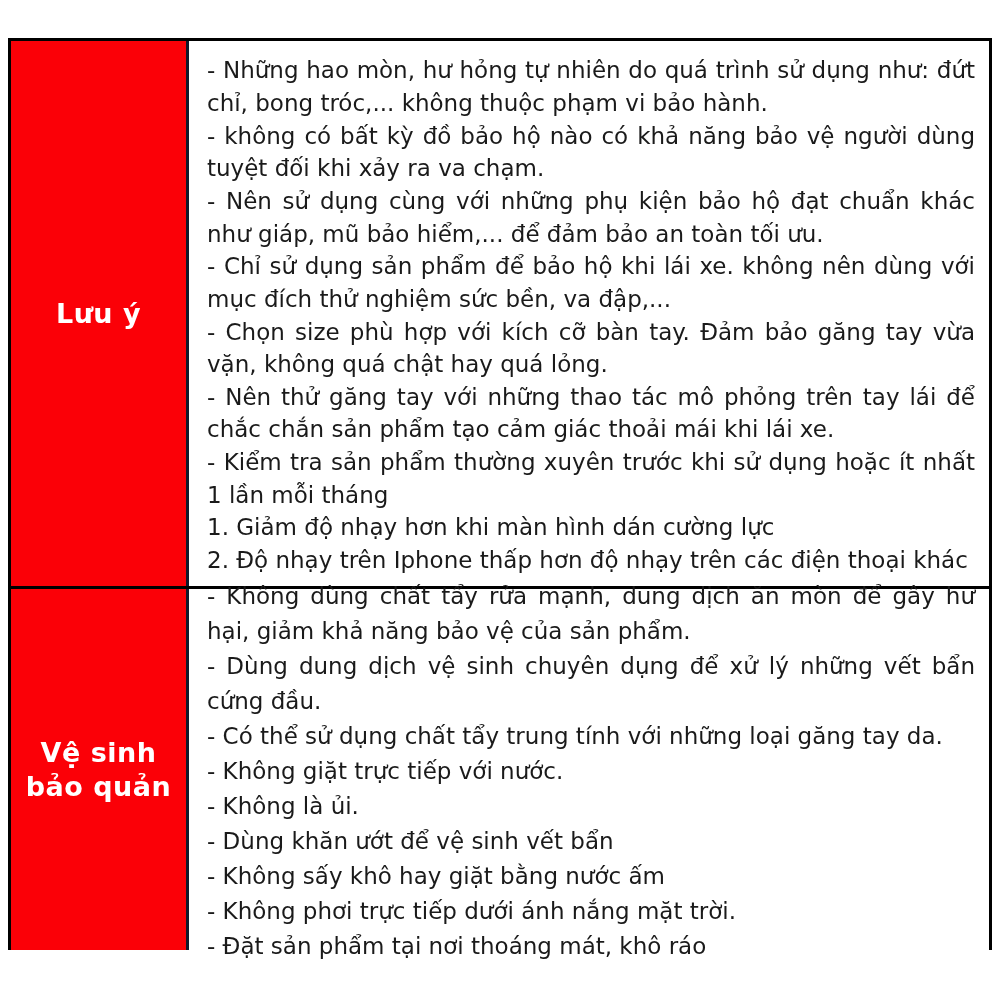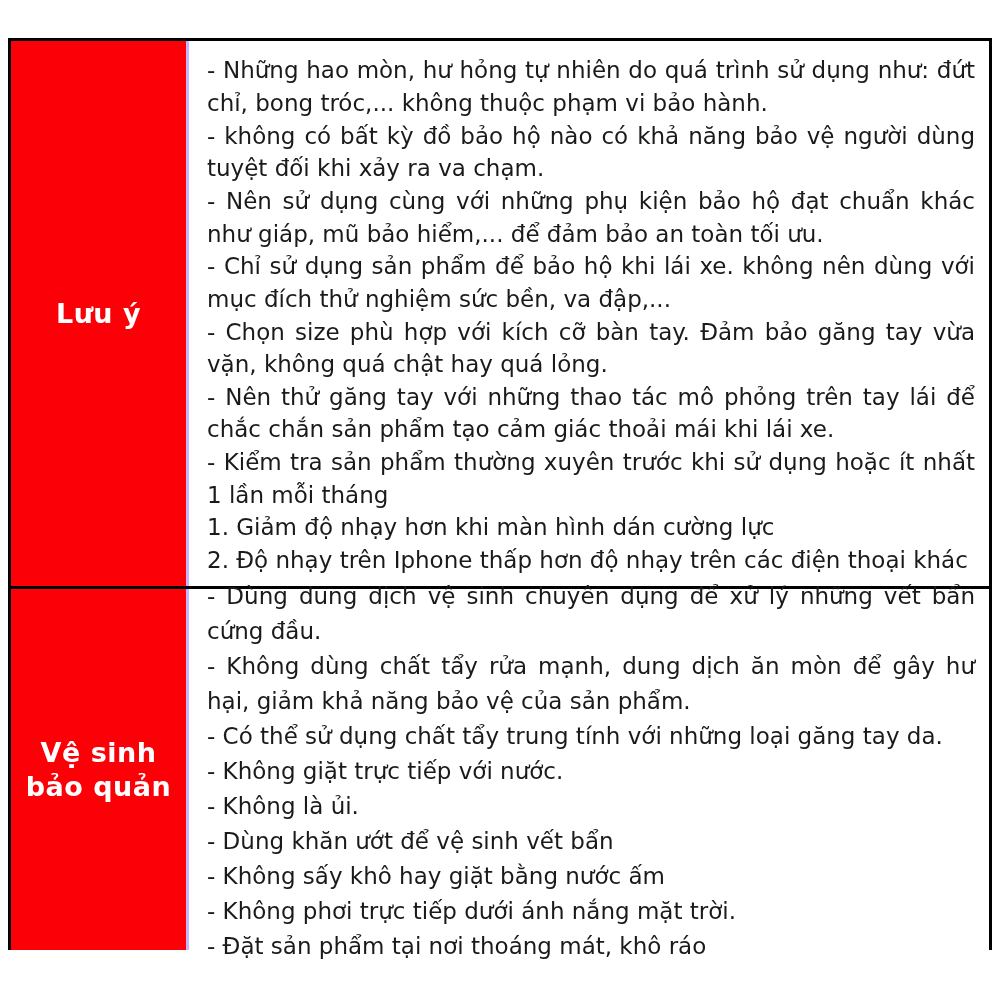--- a/index.html
+++ b/index.html
@@ -41,21 +41,21 @@
     height: 548px;
     border-bottom: 3px solid #000000;
   }
   .row-care {
     height: 361px;
   }
   .label-cell {
     width: 178px;
     flex: 0 0 178px;
     background: #fb0007;
-    border-right: 3px solid #c4b5fd;
+    border-right: 3px solid #0f172a;
     box-sizing: border-box;
     display: flex;
     align-items: center;
     justify-content: center;
     text-align: center;
   }
   .label-text {
     color: #ffffff;
     font-weight: bold;
     font-size: 27px;
@@ -107,22 +107,22 @@
         <p class="line">1. Giảm độ nhạy hơn khi màn hình dán cường lực</p>
         <p class="line">2. Độ nhạy trên Iphone thấp hơn độ nhạy trên các điện thoại khác</p>
       </div>
     </div>
 
     <div class="row row-care">
       <div class="label-cell">
         <div class="label-text">Vệ sinh bảo quản</div>
       </div>
       <div class="content-cell content-care">
+        <p class="line">- Không dùng chất tẩy rửa mạnh, dung dịch ăn mòn để gây hư hại, giảm khả năng bảo vệ của sản phẩm.</p>
         <p class="line">- Dùng dung dịch vệ sinh chuyên dụng để xử lý những vết bẩn cứng đầu.</p>
-        <p class="line">- Không dùng chất tẩy rửa mạnh, dung dịch ăn mòn để gây hư hại, giảm khả năng bảo vệ của sản phẩm.</p>
         <p class="line">- Có thể sử dụng chất tẩy trung tính với những loại găng tay da.</p>
         <p class="line">- Không giặt trực tiếp với nước.</p>
         <p class="line">- Không là ủi.</p>
         <p class="line">- Dùng khăn ướt để vệ sinh vết bẩn</p>
         <p class="line">- Không sấy khô hay giặt bằng nước ấm</p>
         <p class="line">- Không phơi trực tiếp dưới ánh nắng mặt trời.</p>
         <p class="line">- Đặt sản phẩm tại nơi thoáng mát, khô ráo</p>
       </div>
     </div>
 

